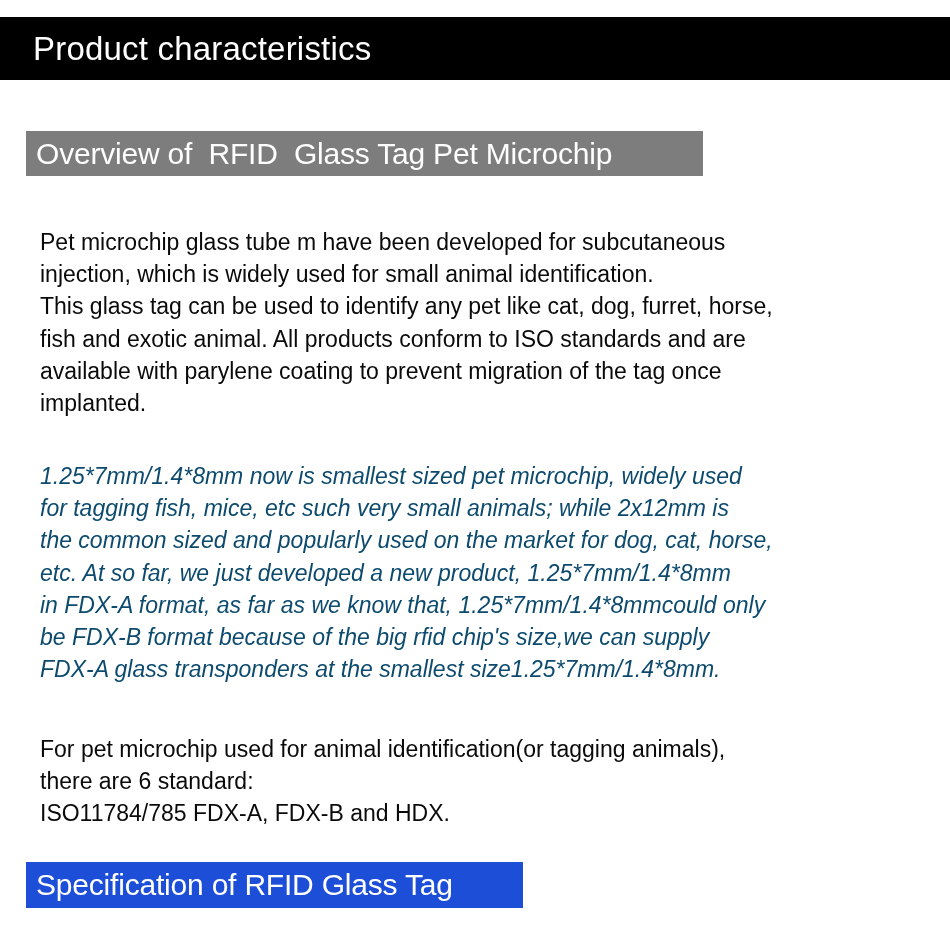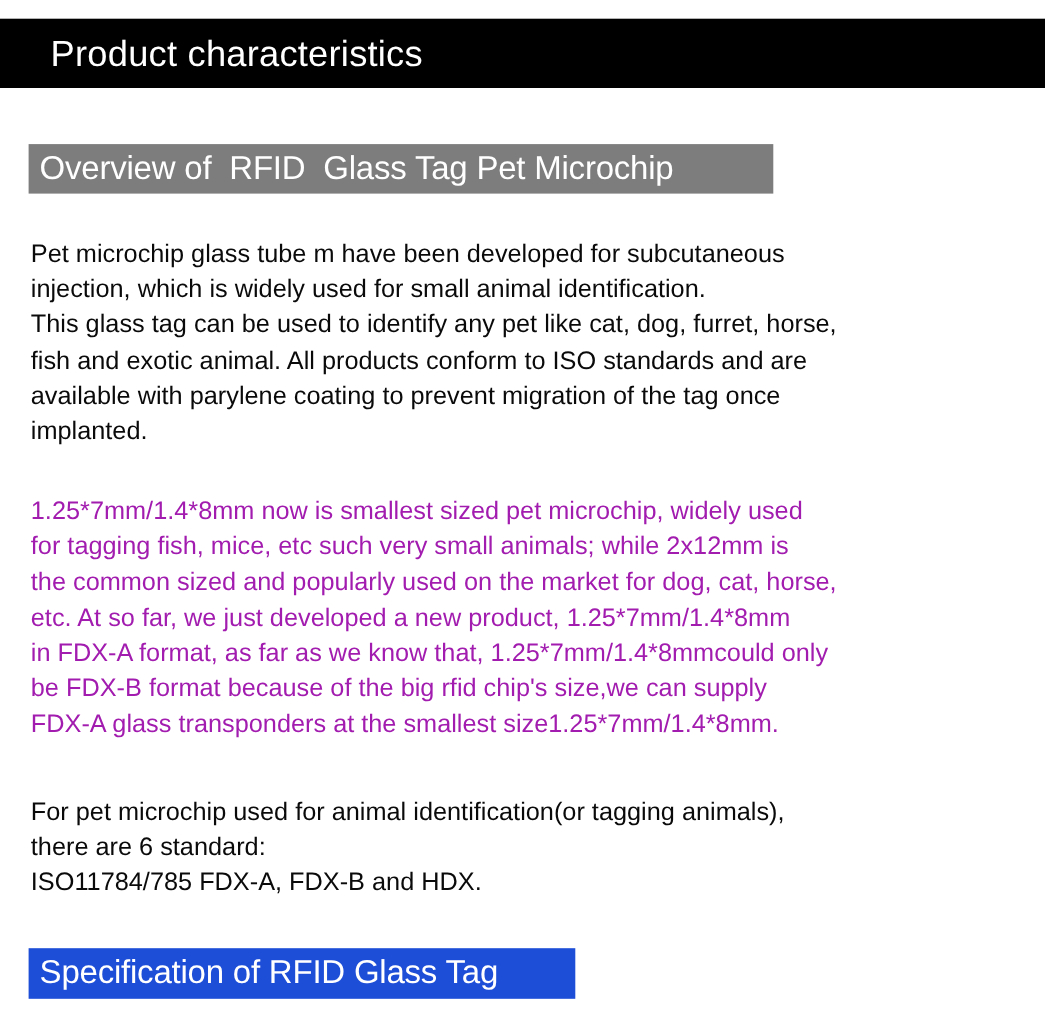--- a/index.html
+++ b/index.html
@@ -18,21 +18,21 @@
   .title-bar {
     position: absolute;
     top: 17px;
     left: 0;
     width: 950px;
     height: 63px;
     background: #000000;
     display: flex;
     align-items: center;
     box-sizing: border-box;
-    padding-left: 46px;
+    padding-left: 33px;
   }
   .title-bar h1 {
     margin: 0;
     color: #ffffff;
     font-size: 33px;
     font-weight: 500;
     letter-spacing: 0.2px;
     white-space: pre;
   }
   .section-heading {
@@ -56,21 +56,21 @@
     height: 45px;
   }
   .heading-spec {
     top: 862px;
     width: 497px;
     height: 46px;
   }
   .para {
     position: absolute;
     left: 28px;
-    margin: 0;
+    margin: 12px;
     color: #0a0a0a;
     font-size: 23px;
     line-height: 32.2px;
     white-space: pre;
     letter-spacing: 0;
   }
   .para-1 { top: 214px; }
   .para-2 { top: 448px; }
   .para-3 { top: 721px; }
 </style>
@@ -88,21 +88,21 @@
       <span>Overview of  RFID  Glass Tag Pet Microchip</span>
     </div>
 
     <p class="para para-1" style="color: rgb(10, 10, 10);">Pet microchip glass tube m have been developed for subcutaneous
 injection, which is widely used for small animal identification.
 This glass tag can be used to identify any pet like cat, dog, furret, horse,
 fish and exotic animal. All products conform to ISO standards and are
 available with parylene coating to prevent migration of the tag once
 implanted.</p>
 
-    <p class="para para-2" style="color: #a21caf;">1.25*7mm/1.4*8mm now is smallest sized pet microchip, widely used
+    <p class="para para-2" style="color: #0c4a6e; font-style: italic;">1.25*7mm/1.4*8mm now is smallest sized pet microchip, widely used
 for tagging fish, mice, etc such very small animals; while 2x12mm is
 the common sized and popularly used on the market for dog, cat, horse,
 etc. At so far, we just developed a new product, 1.25*7mm/1.4*8mm
 in FDX-A format, as far as we know that, 1.25*7mm/1.4*8mmcould only
 be FDX-B format because of the big rfid chip's size,we can supply
 FDX-A glass transponders at the smallest size1.25*7mm/1.4*8mm.</p>
 
     <p class="para para-3" style="color: rgb(10, 10, 10);">For pet microchip used for animal identification(or tagging animals),
 there are 6 standard:
 ISO11784/785 FDX-A, FDX-B and HDX.</p>

